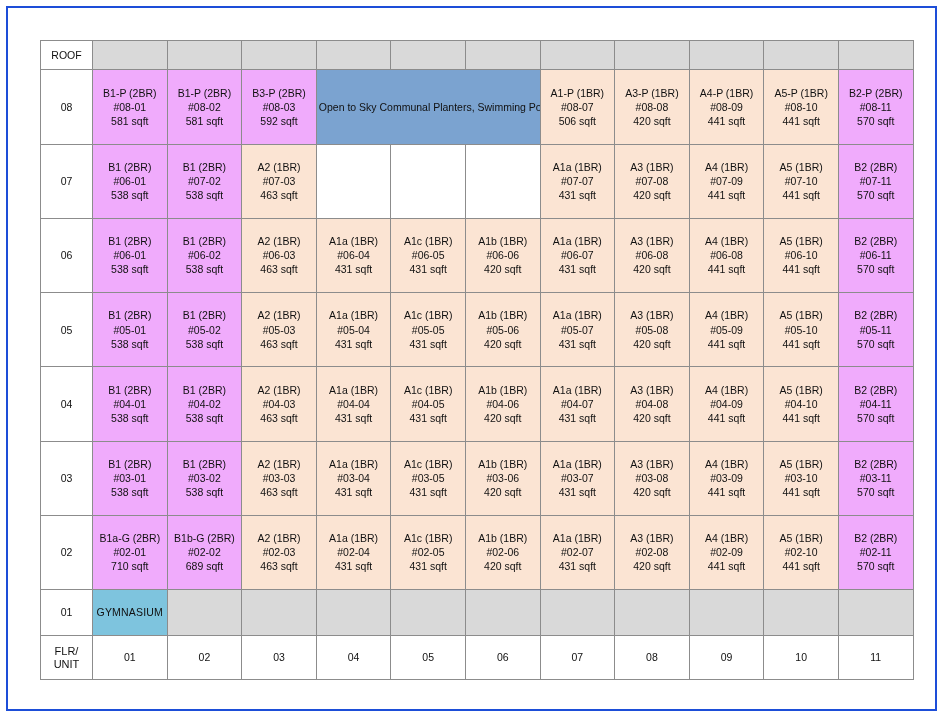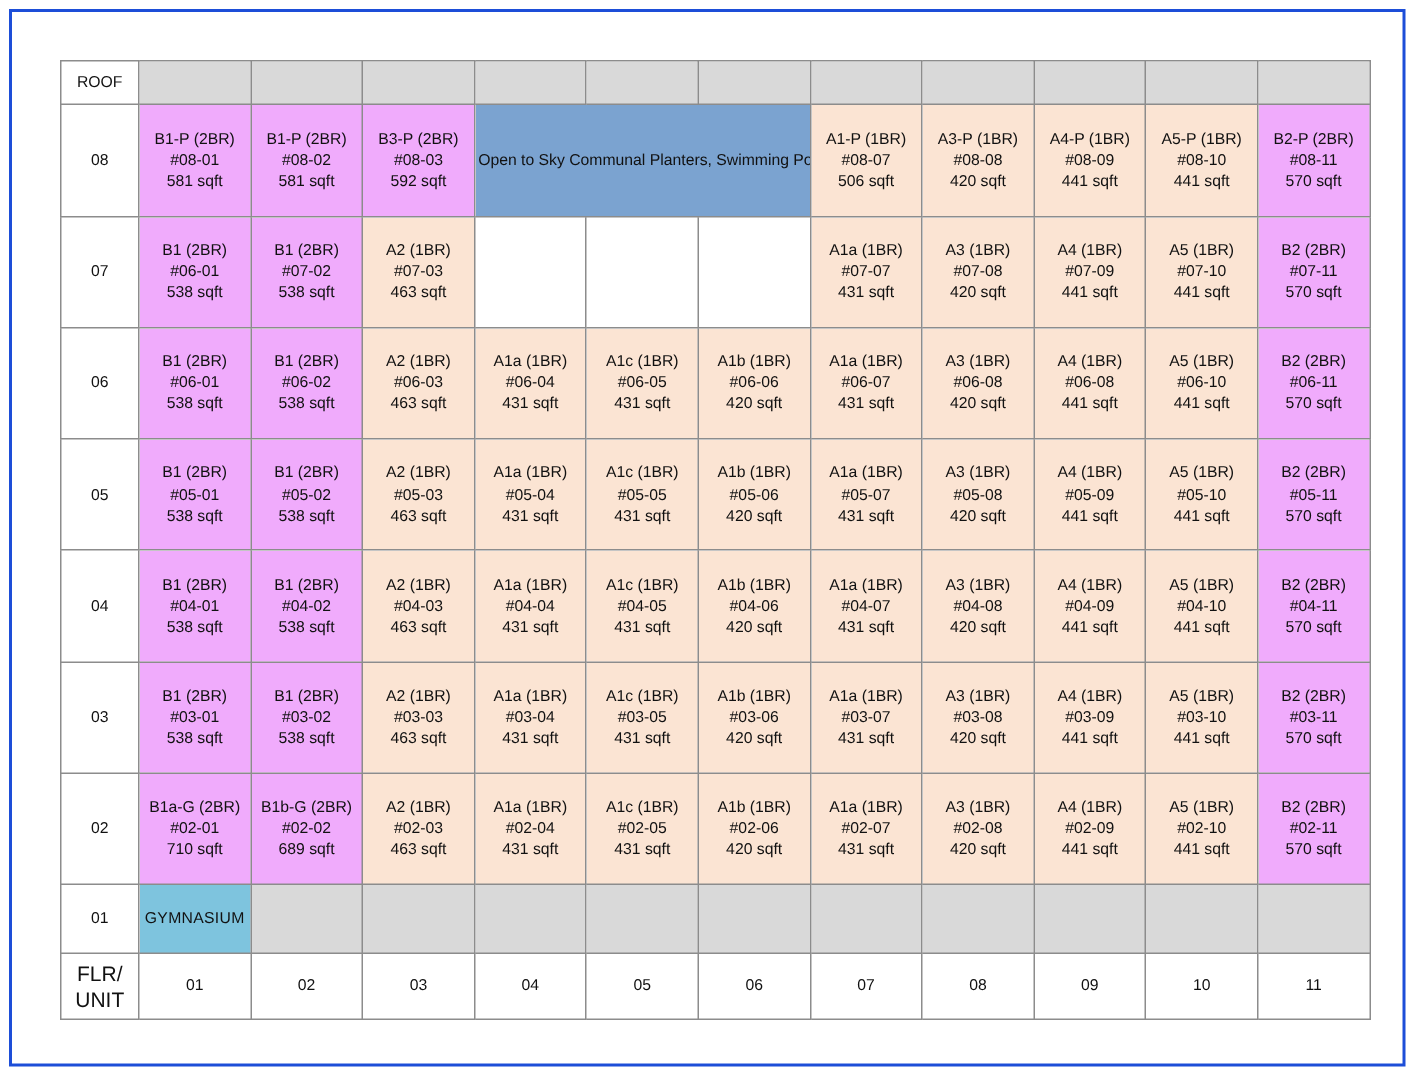--- a/index.html
+++ b/index.html
@@ -58,21 +58,21 @@
   col.floorcol { width: 52px; }
   col.unitcol  { width: 74.6px; }
 
   td.floorlabel {
     background: #ffffff;
     font-size: 11px;
     color: #111111;
   }
   td.floorlabel.two-line {
     line-height: 1.15;
-    font-size: 14px;
+    font-size: 11px;
     text-align: center;
   }
   td.empty-grey { background: #d9d9d9; }
   td.empty-white { background: #ffffff; }
   td.unit-dark { background: #f0abfc; }
   td.unit-light { background: #fbe4d3; }
   td.gym {
     background: #7ec4de;
     font-size: 9.5px;
     color: #222222;

